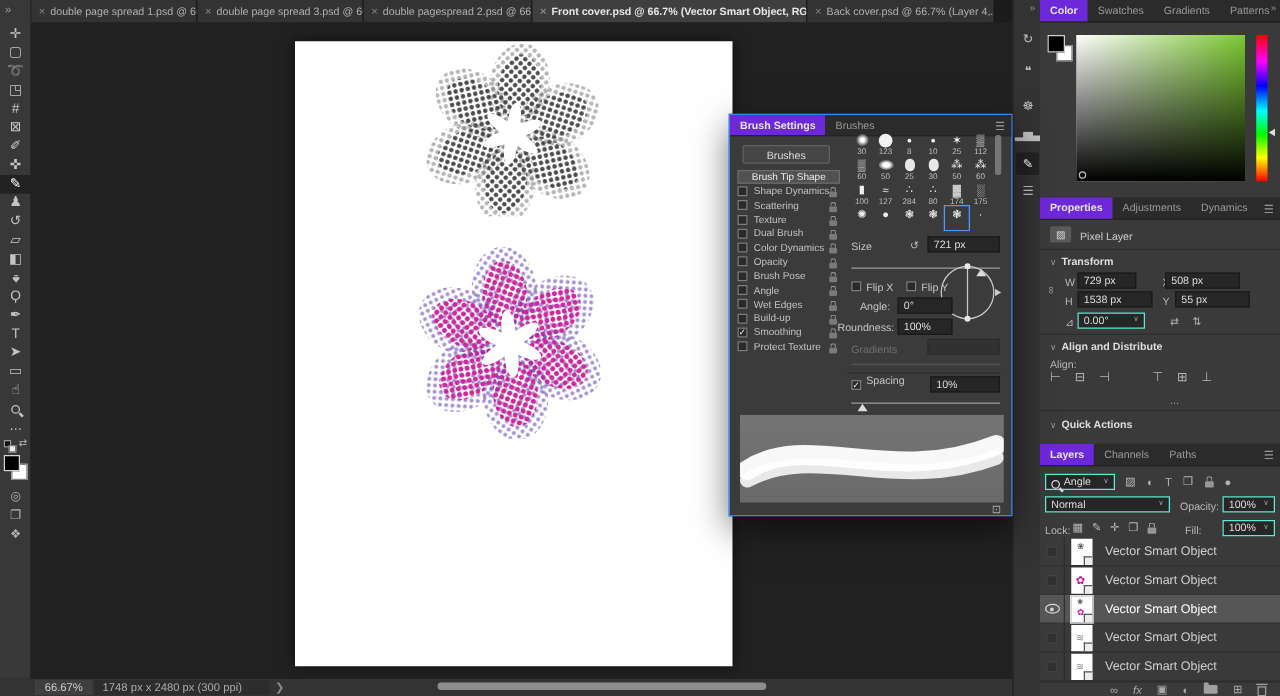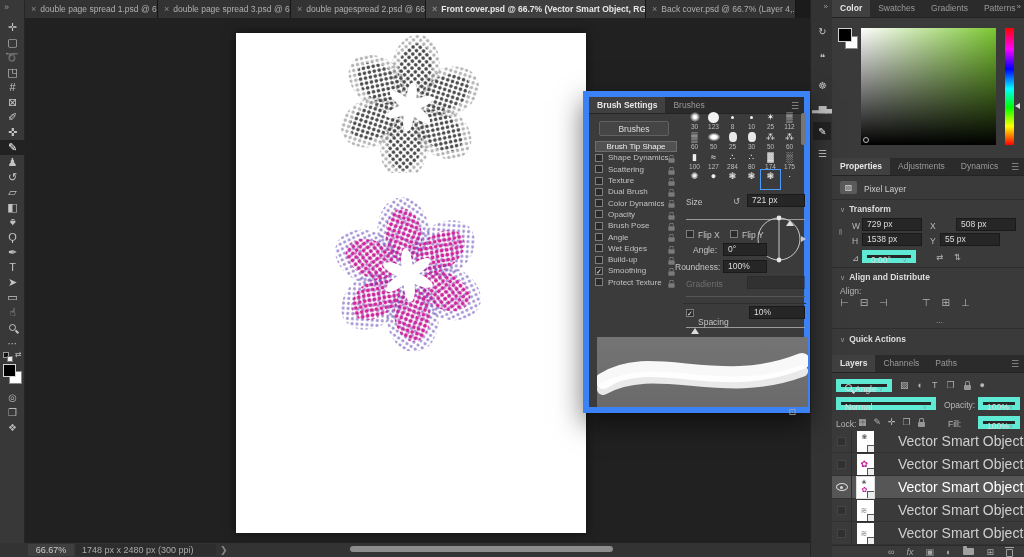--- a/index.html
+++ b/index.html
@@ -27,24 +27,24 @@
 .canvas{position:absolute;left:25px;top:18px;width:785px;height:525px;background:#212121}
 .page{position:absolute;left:211px;top:15px;width:350px;height:500px;background:#fff;box-shadow:0 0 10px rgba(0,0,0,.6)}
 .flower{position:absolute}
 .hscroll{position:absolute;left:350px;top:546px;width:263px;height:6px;background:#8d8d8d;border-radius:3px;z-index:5}
 
 .statusbar{position:absolute;left:0;top:543px;width:810px;height:14px;background:#333}
 .zoomfield{position:absolute;left:28px;top:1px;width:46px;height:12px;background:#3f3f3f;color:#ccc;text-align:center;line-height:12px}
 .docsize{position:absolute;left:76px;top:1px;width:140px;height:12px;background:#2d2d2d;color:#aaa;line-height:12px;padding-left:6px}
 .status-chev{position:absolute;left:220px;top:1px;color:#888;font-size:9px;line-height:12px}
 
-.bpanel{position:absolute;left:583px;top:91px;width:227px;height:322px;background:#3b3b3b;border:6px solid #3b82f6;box-shadow:0 10px 26px rgba(0,0,0,.55);z-index:4}
+.bpanel{position:absolute;left:583px;top:91px;width:227px;height:322px;background:#3b3b3b;border:1px solid #3b82f6;box-shadow:0 10px 26px rgba(0,0,0,.55);z-index:4}
 .bp-header{height:17px;background:#2b2b2b;border-bottom:1px solid #242424;display:flex;align-items:stretch}
 .ptab{padding:0 8px;line-height:17px;color:#9a9a9a;font-size:8.5px;white-space:nowrap}
-.ptab.active{background:#404040;color:#e5e5e5;font-weight:bold}
+.ptab.active{background:#6d28d9;color:#e5e5e5;font-weight:bold}
 .bp-btn{position:absolute;left:10px;top:24px;width:70px;height:15px;background:#454545;border:1px solid #616161;border-radius:2px;color:#ddd;text-align:center;line-height:14px;font-size:8.5px}
 #bp-list{position:absolute;left:2px;top:44px;width:90px}
 .bl-row{height:11.3px;display:flex;align-items:center;position:relative;font-size:8px;color:#c2c2c2}
 .bl-row .cb{margin-left:4px}
 .bl-row .lbl{margin-left:5px;white-space:nowrap}
 .bl-row .lk{position:absolute;right:6px;top:2px}
 .bl-sel{position:absolute;left:4px;right:4px;top:0;height:11px;background:#515151;border:1px solid #6d6d6d;color:#eee;text-align:center;line-height:10px;font-size:8px}
 .cb{display:inline-block;width:8px;height:8px;background:#2a2a2a;border:1px solid #7d7d7d;font-size:7px;line-height:7px;color:#eee;text-align:center;flex:0 0 auto}
 #bp-grid{position:absolute;left:96px;top:14px;width:114px;height:79px;overflow:hidden;display:flex;flex-wrap:wrap}
 .bg-cell{width:19px;height:19px;display:flex;flex-direction:column;align-items:center}
@@ -83,38 +83,38 @@
 .gf-picker{position:absolute;left:2px;bottom:2px;width:6px;height:6px;border:1px solid #bbb;border-radius:50%}
 .huebar{position:absolute;left:173px;top:28px;width:9px;height:117px;background:linear-gradient(to bottom,#f00 0%,#f0f 18%,#00f 35%,#0ff 52%,#0f0 68%,#ff0 84%,#f00 100%)}
 .huemark{position:absolute;left:183px;top:103px;width:0;height:0;border-top:3px solid transparent;border-bottom:3px solid transparent;border-right:5px solid #ddd}
 
 .sec-head{position:absolute;color:#dedede;font-weight:bold;font-size:8.5px}
 .sec-head .car{color:#9a9a9a;font-weight:normal;margin-right:4px;font-size:7px}
 .plabel{position:absolute;color:#b8b8b8;font-size:8.5px}
 .divider{position:absolute;left:0;width:192px;height:1px;background:#2e2e2e}
 .pl-icon{position:absolute;left:8px;top:181px;width:17px;height:13px;background:#5a5a5a;border-radius:2px;color:#ddd;font-size:8px;text-align:center;line-height:13px}
 .chev{color:#999;font-size:6px;margin-left:auto}
-.dd{position:absolute;background:#262626;border:5px solid #5eead4;color:#ddd;font-size:8.5px;line-height:11px;padding:0 4px;height:13px;display:flex;align-items:flex-start}
+.dd{position:absolute;background:#262626;border:1px solid #5eead4;color:#ddd;font-size:8.5px;line-height:11px;padding:0 4px;height:13px;display:flex;align-items:flex-end}
 #align-icons{position:absolute;left:8px;top:297px;display:flex;gap:11px;color:#b5b5b5;font-size:10px}
 #align-icons .gap{width:12px}
 
 #filter-icons{position:absolute;left:68px;top:380px;display:flex;gap:9px;color:#b5b5b5;font-size:9px;align-items:center}
 #lock-icons{position:absolute;left:26px;top:417px;display:flex;gap:7px;color:#b5b5b5;font-size:9px;align-items:center}
 #layer-rows{position:absolute;left:0;top:430px;width:192px}
 .lrow{height:23px;display:flex;align-items:center;border-bottom:1px solid #313131;position:relative}
 .lrow.selected{background:#565656}
 .eye-cell{width:20px;height:23px;border-right:1px solid #2f2f2f;display:flex;align-items:center;justify-content:center;flex:0 0 auto}
 .eye-icon{display:inline-block;width:12px;height:8px;border:1px solid #d8d8d8;border-radius:50%;position:relative}
 .eye-icon::after{content:'';position:absolute;left:3px;top:1.5px;width:3.5px;height:3.5px;border-radius:50%;background:#d8d8d8}
 .eye-empty{width:9px;height:9px;background:#303030;border:1px solid #444}
 .thumb-cell{width:26px;display:flex;justify-content:center;flex:0 0 auto}
 .thumb{width:17px;height:21px;background:#fff;position:relative;overflow:hidden}
 .lrow.selected .thumb{outline:1px solid #ddd}
 .so-badge{position:absolute;right:0;bottom:0;width:7px;height:7px;background:#ececec;border-left:1px solid #555;border-top:1px solid #555}
-.lname{margin-left:20px;color:#cfcfcf;font-size:14px;white-space:nowrap}
+.lname{margin-left:6px;color:#cfcfcf;font-size:10px;white-space:nowrap}
 .lrow.selected .lname{color:#fff}
 #layer-footer{position:absolute;left:0;top:545px;width:192px;height:12px;display:flex;align-items:center;gap:12px;padding-left:56px;color:#a8a8a8;font-size:9px;border-top:1px solid #2c2c2c}
 
 .mag-icon{display:inline-block;width:7px;height:7px;border:1.5px solid currentColor;border-radius:50%;position:relative}
 .mag-icon::after{content:'';position:absolute;width:1.5px;height:4px;background:currentColor;left:5.5px;top:5px;transform:rotate(-45deg)}
 .lock-icon{display:inline-block;width:7px;height:5px;background:#969696;border-radius:1px;position:relative;margin-top:4px}
 .lock-icon::before{content:'';position:absolute;left:1px;top:-4px;width:3px;height:3px;border:1px solid #969696;border-bottom:none;border-radius:2px 2px 0 0}
 .lock-icon.dim{background:#7a7a7a;transform:scale(.9)}
 .folder-icon{display:inline-block;width:11px;height:7px;background:#a0a0a0;border-radius:1px;position:relative}
 .folder-icon::before{content:'';position:absolute;top:-2px;left:0;width:4px;height:2px;background:#a0a0a0;border-radius:1px 1px 0 0}
@@ -540,21 +540,21 @@
   <div class="bp-label" style="left:86px;top:165px">Roundness:</div>
   <div class="field" style="left:134px;top:163px;width:44px">100%</div>
 
   <div class="bp-label dim" style="left:97px;top:182px">Gradients</div>
   <div class="field" style="left:158px;top:179px;width:58px;opacity:.45"></div>
   <div class="slider dim" style="left:97px;top:199px;width:119px"></div>
 
   <div class="bp-divider" style="top:206px"></div>
 
   <span class="cb" style="position:absolute;left:97px;top:212px">✓</span>
-  <div class="bp-label" style="left:109px;top:220px">Spacing</div>
+  <div class="bp-label" style="left:109px;top:207px">Spacing</div>
   <div class="field" style="left:160px;top:209px;width:56px">10%</div>
   <div class="slider" style="left:97px;top:230px;width:119px">
       <span class="sthumb" style="left:5px;top:1px"></span>
     </div>
 
   <div class="bp-preview">
     <svg width="211" height="70" viewBox="0 0 211 70">
       <path d="M6,44 C55,12 120,58 205,24" fill="none" stroke="#fff" stroke-width="16" stroke-linecap="round" opacity=".95"></path>
       <path d="M6,52 C60,22 125,64 205,34" fill="none" stroke="#fff" stroke-width="12" stroke-linecap="round" opacity=".85"></path>
     </svg>
@@ -609,23 +609,23 @@
       <div class="ptab">Adjustments</div>
       <div class="ptab">Dynamics</div>
       <span class="rc-menu">☰</span>
     </div>
   <div class="pl-icon">▨</div>
   <div class="plabel" style="left:32px;top:184px;color:#cfcfcf">Pixel Layer</div>
   <div class="divider" style="top:199px"></div>
   <div class="sec-head" style="left:8px;top:204px"><span class="car">∨</span><span>Transform</span></div>
   <div class="plabel rot90" style="left:6px;top:227px;color:#999">∞</div>
   <div class="plabel" style="left:20px;top:221px">W</div>
-  <div class="field" style="left:30px;top:218px;width:60px">729 px</div>
+  <div class="field" style="left:30px;top:218px;width:47px">729 px</div>
   <div class="plabel" style="left:98px;top:221px">X</div>
-  <div class="field" style="left:124px;top:218px;width:60px">508 px</div>
+  <div class="field" style="left:100px;top:218px;width:60px">508 px</div>
   <div class="plabel" style="left:20px;top:236px">H</div>
   <div class="field" style="left:30px;top:233px;width:60px">1538 px</div>
   <div class="plabel" style="left:98px;top:236px">Y</div>
   <div class="field" style="left:108px;top:233px;width:60px">55 px</div>
   <div class="plabel" style="left:20px;top:253px">⊿</div>
   <div class="dd" style="left:30px;top:250px;width:54px">
       <span>0.00°</span>
       <span class="chev">∨</span>
     </div>
   <div class="plabel" style="left:104px;top:252px;color:#b5b5b5">⇄</div>

